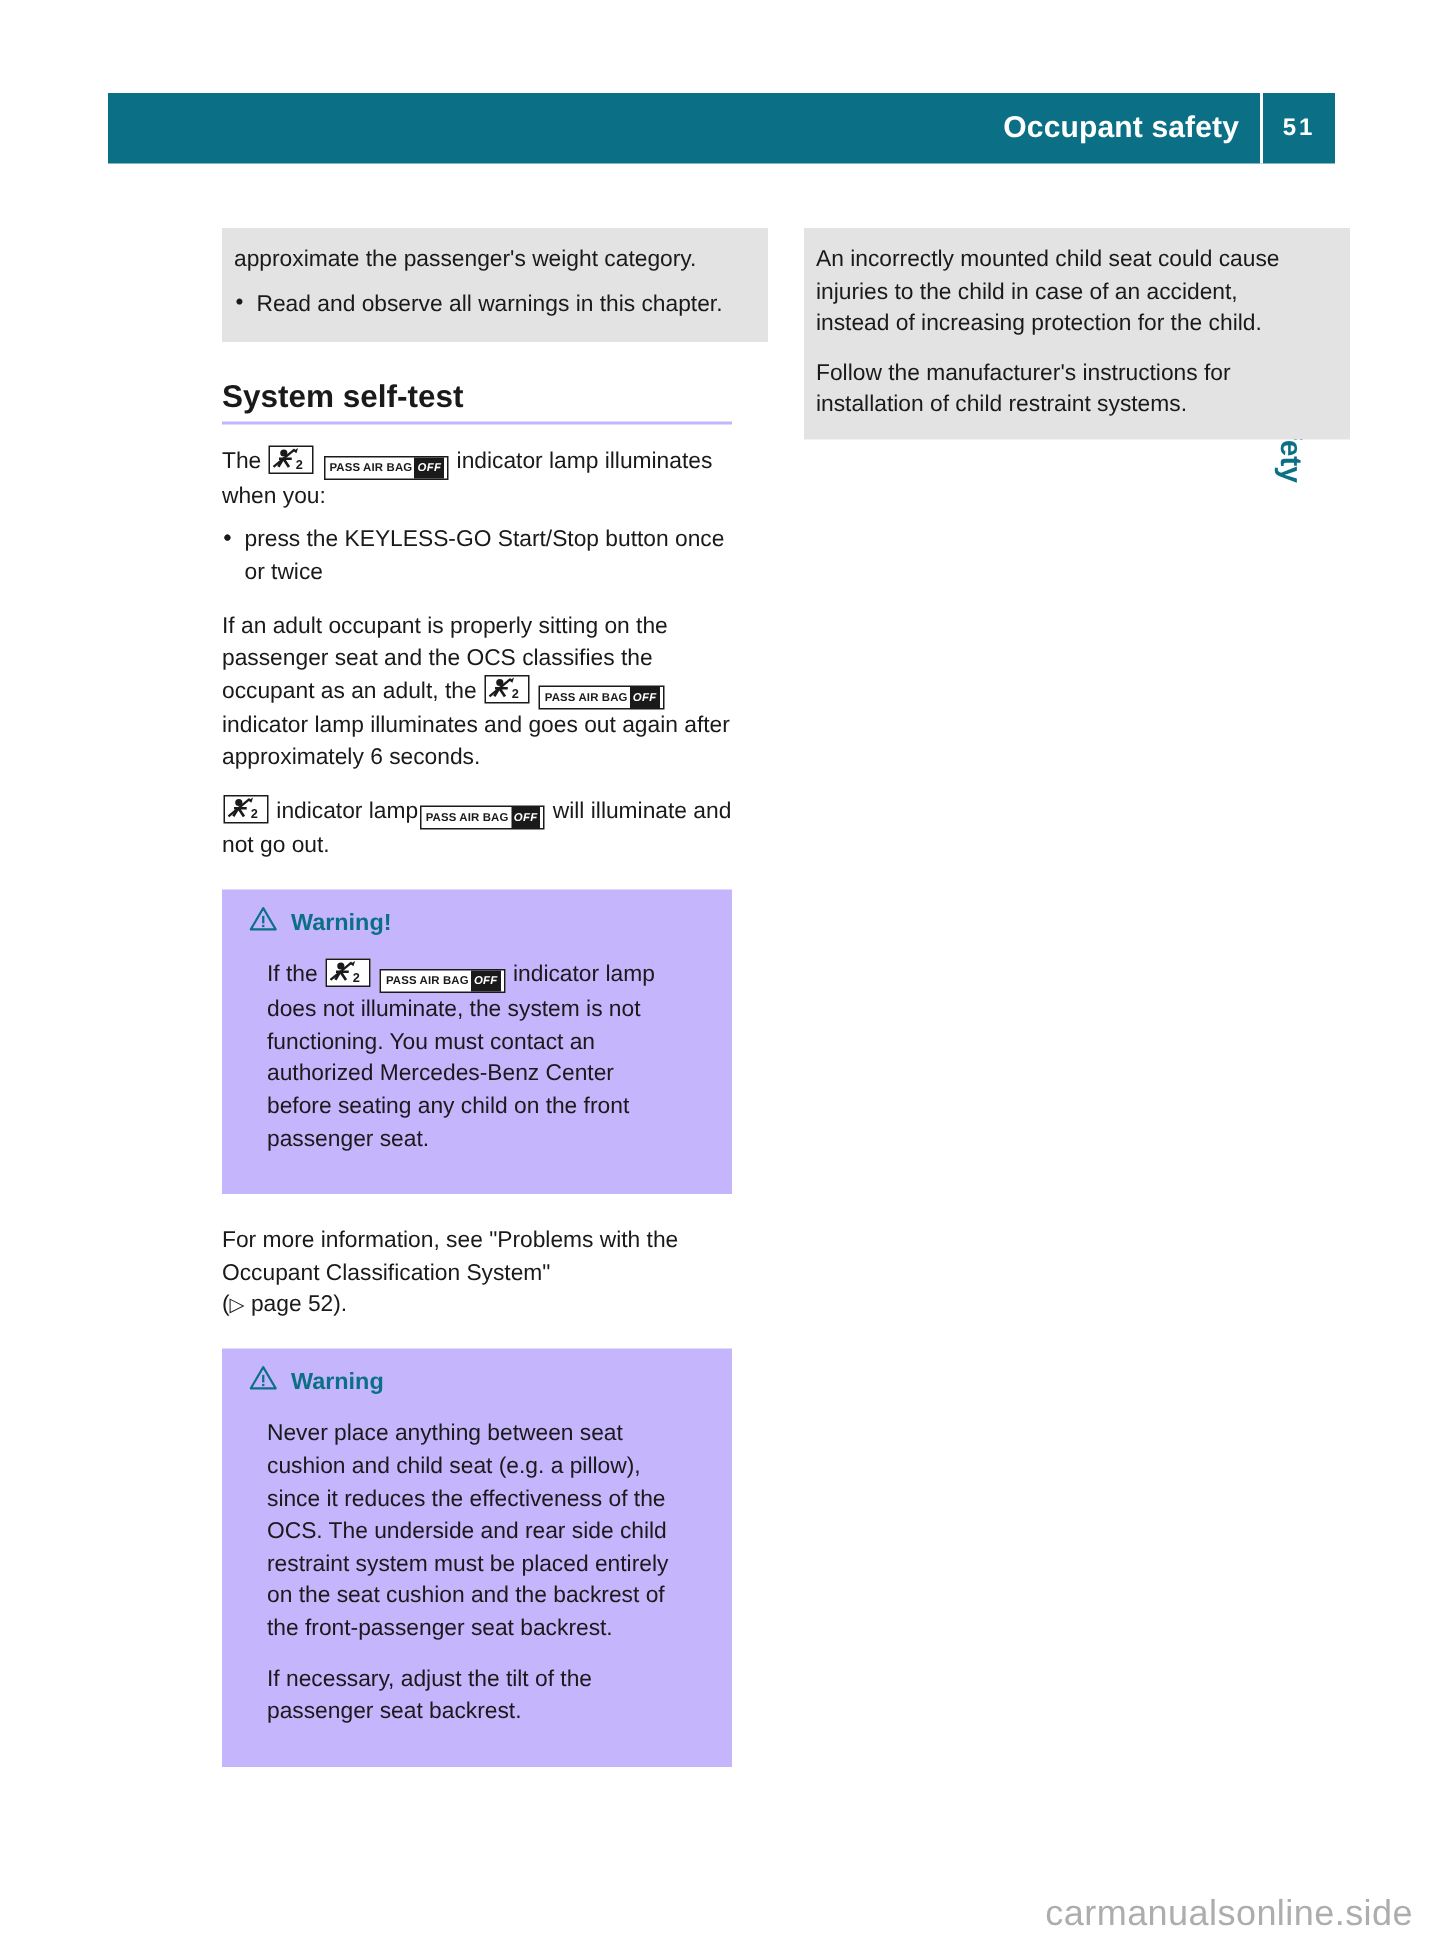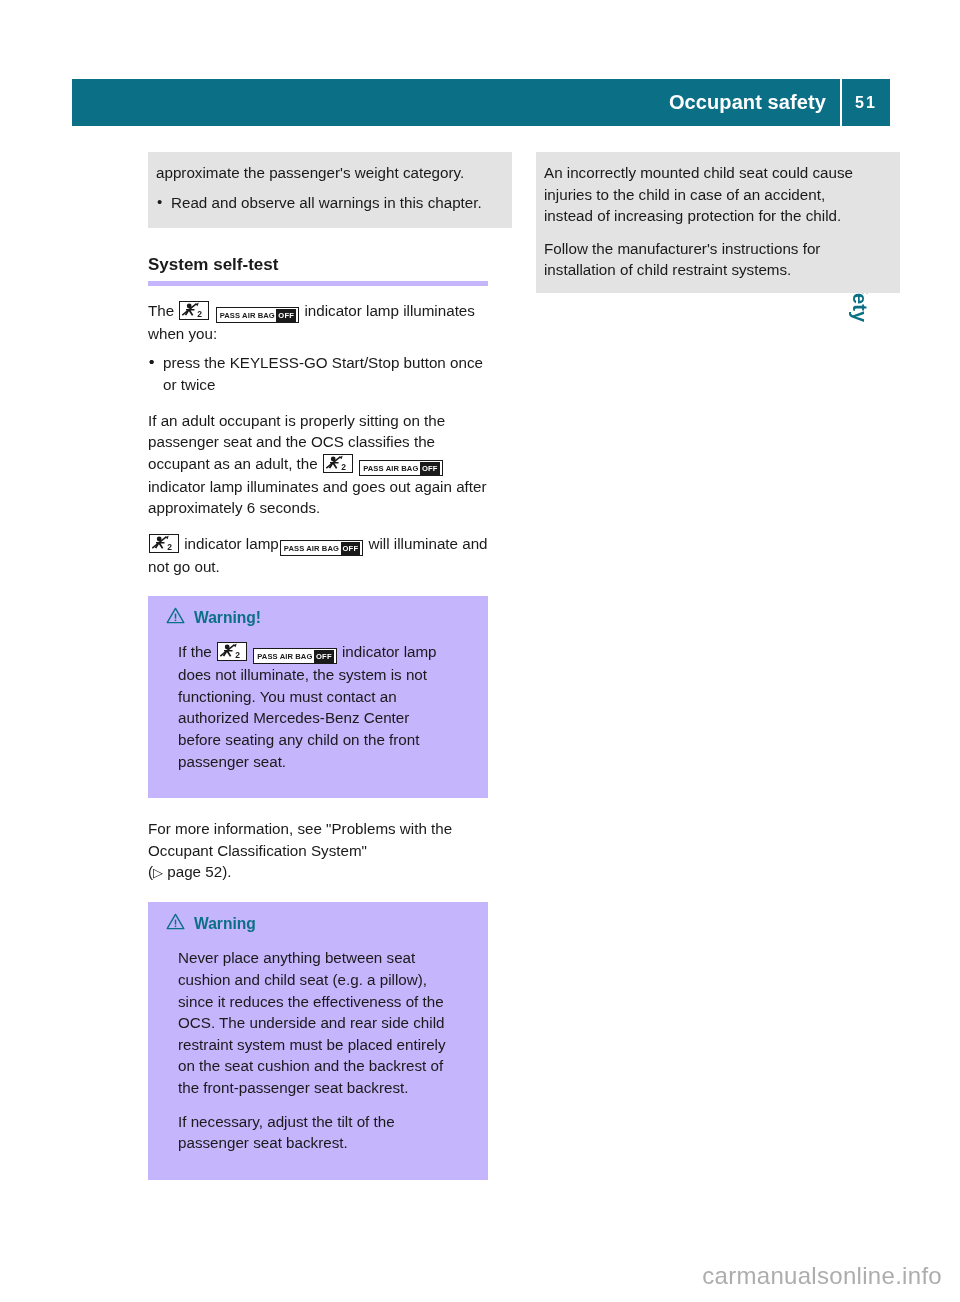--- a/index.html
+++ b/index.html
@@ -13,21 +13,21 @@
     position: relative;
     font-family: "Liberation Sans", sans-serif;
     color: #1a1a1a;
     overflow: hidden;
   }
 
   
   .header-bar {
     position: absolute;
     left: 72px;
-    top: 79px;
+    top: 62px;
     width: 818px;
     height: 47px;
     background: #0b6f86;
     display: flex;
     align-items: center;
     justify-content: flex-end;
     box-sizing: border-box;
   }
   .header-title {
     color: #ffffff;
@@ -88,25 +88,25 @@
   ul.bullets li .bullet-glyph {
     position: absolute;
     left: 1px;
     top: -1px;
     font-size: 15px;
     line-height: 21.6px;
   }
 
   
   .section-head {
-    font-size: 17px;
+    font-size: 21px;
     font-weight: bold;
     margin: 26px 0 0 0;
     padding: 0 0 5px 0;
-    border-bottom: 5px solid #c4b5fd;
+    border-bottom: 2px solid #c4b5fd;
     width: 340px;
     box-sizing: border-box;
   }
 
   .body-block { margin-top: 14px; }
 
   
   .icon-lamp {
     display: inline-block;
     vertical-align: -4px;
@@ -143,20 +143,21 @@
   .icon-passairbag .pab-off {
     display: inline-block;
     background: #1a1a1a;
     color: #ffffff;
     font-size: 7.6px;
     font-weight: bold;
     padding: 1px 2px 1px 2px;
     margin-left: 1.5px;
     vertical-align: 1px;
     letter-spacing: 0.2px;
+    font-style: italic;
   }
 
   
   .warn-box {
     background: #c4b5fd;
     width: 340px;
     box-sizing: border-box;
     padding: 11px 24px 14px 18px;
     margin-top: 18px;
   }
@@ -363,13 +364,13 @@
 
 </div>
 
 <div class="col col-right">
   <div class="shaded">
     <p>An incorrectly mounted child seat could cause injuries to the child in case of an accident, instead of increasing protection for the child.</p>
     <p>Follow the manufacturer's instructions for installation of child restraint systems.</p>
   </div>
 </div>
 
-<div class="watermark">carmanualsonline.info</div>
+<div class="watermark">carmanualsonline.side</div>
 
 </body></html>

